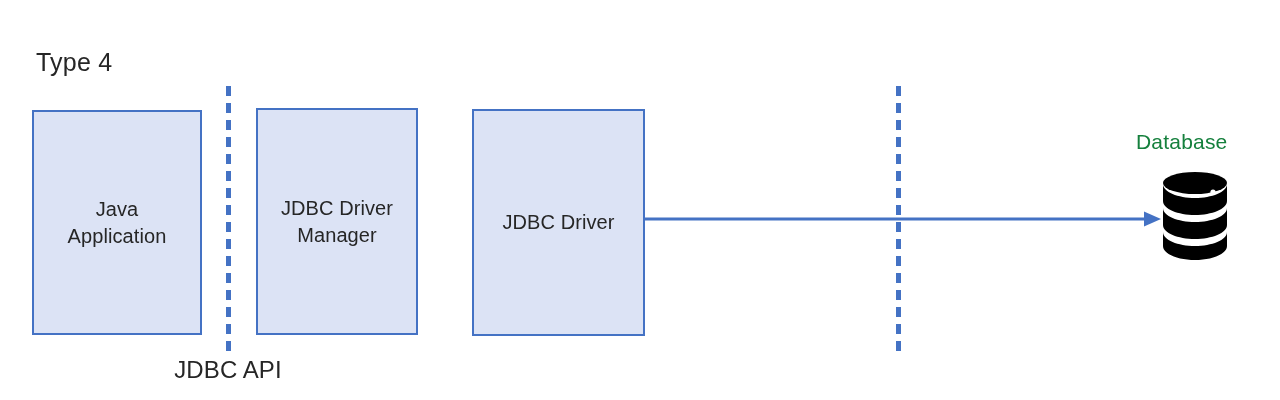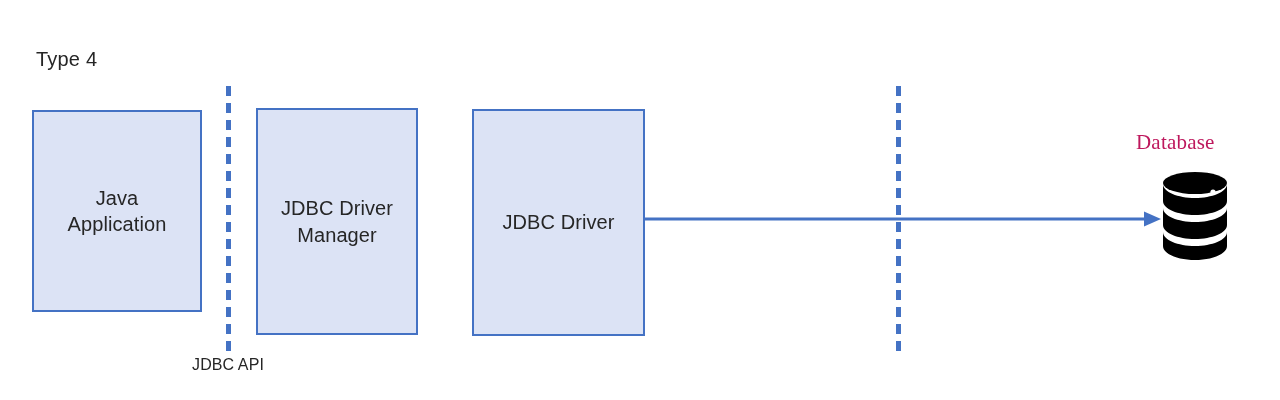--- a/index.html
+++ b/index.html
@@ -14,21 +14,21 @@
     position: relative;
     width: 1280px;
     height: 400px;
     background: #ffffff;
     overflow: hidden;
   }
   .diagram-title {
     position: absolute;
     left: 36px;
     top: 48px;
-    font-size: 20px;
+    font-size: 25px;
     color: #262626;
     letter-spacing: 0.2px;
     white-space: nowrap;
   }
   .node-box {
     position: absolute;
     box-sizing: border-box;
     background: #dce3f5;
     border: 2px solid #4472c4;
     display: flex;
@@ -49,51 +49,50 @@
     background-image: linear-gradient(
       to bottom,
       #4472c4 0px, #4472c4 10px,
       rgba(255,255,255,0) 10px, rgba(255,255,255,0) 17px
     );
     background-size: 5px 17px;
     background-repeat: repeat-y;
   }
   .boundary-caption {
     position: absolute;
-    font-size: 16px;
+    font-size: 24px;
     color: #262626;
     white-space: nowrap;
     text-align: center;
     letter-spacing: 0.1px;
   }
   .flow-arrow {
     position: absolute;
     height: 24px;
     pointer-events: none;
   }
   .db-caption {
     position: absolute;
     font-size: 21px;
-    color: #be185d;
+    color: #15803d;
     white-space: nowrap;
     letter-spacing: 0.2px;
-    font-family: Liberation Serif, serif;
   }
   .db-icon {
     position: absolute;
   }
 </style>
 </head>
 <body>
 
 <div id="canvas">
 
   <div class="diagram-title">Type 4</div>
 
-  <div class="node-box" style="left:32px; top:110px; width:170px; height:202px;">
+  <div class="node-box" style="left:32px; top:110px; width:170px; height:225px;">
     <span class="node-label">Java
 Application</span>
   </div>
 
   <div class="boundary-line" style="left:226px; top:86px; height:267px;"></div>
   <div class="boundary-caption" style="left:128px; top:356px; width:200px;">JDBC API</div>
 
   <div class="node-box" style="left:256px; top:108px; width:162px; height:227px;">
     <span class="node-label">JDBC Driver
 Manager</span>

